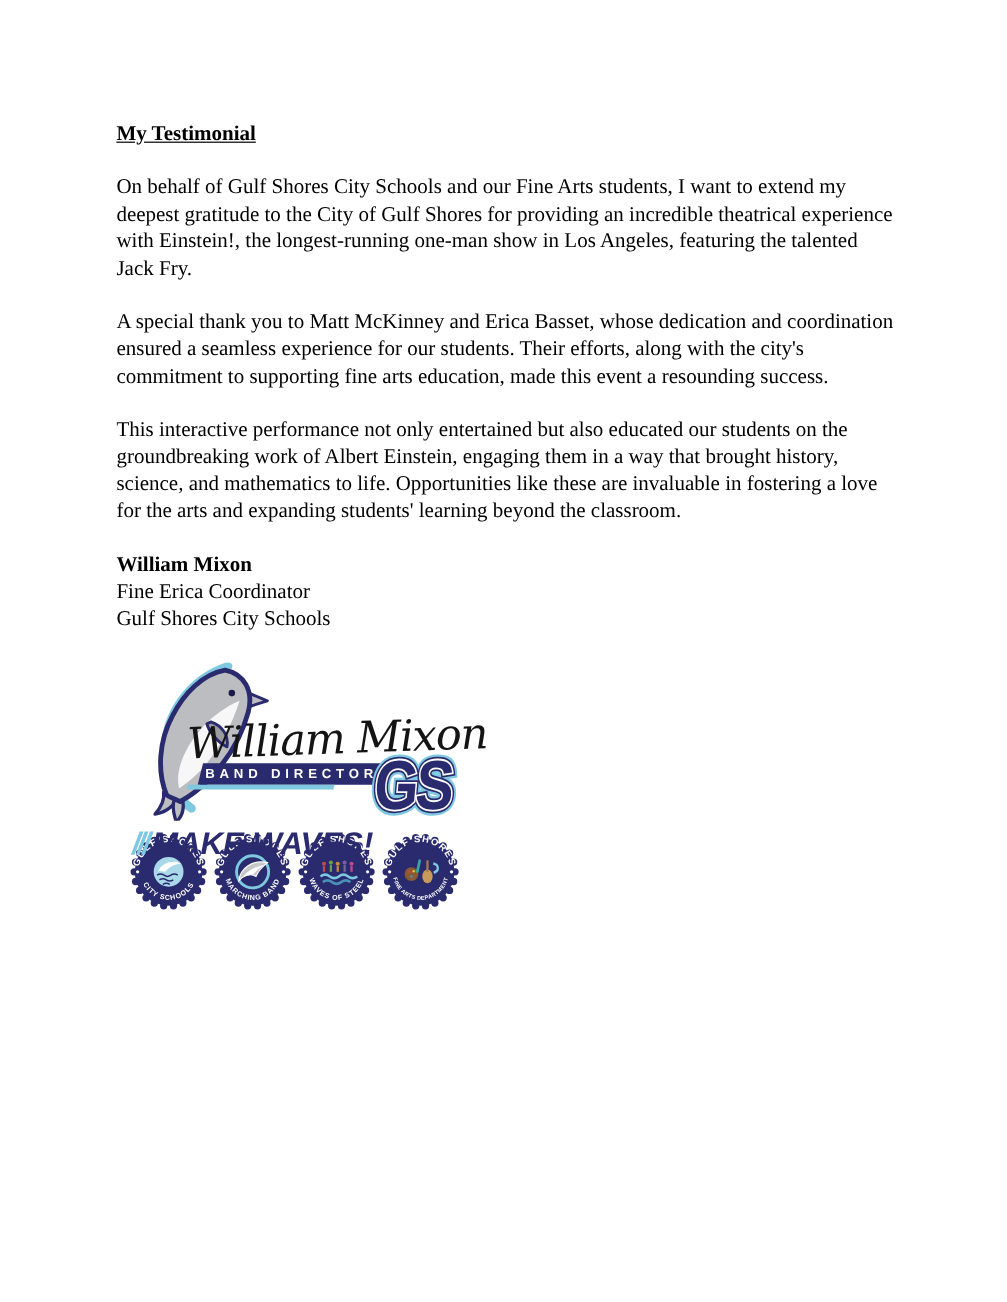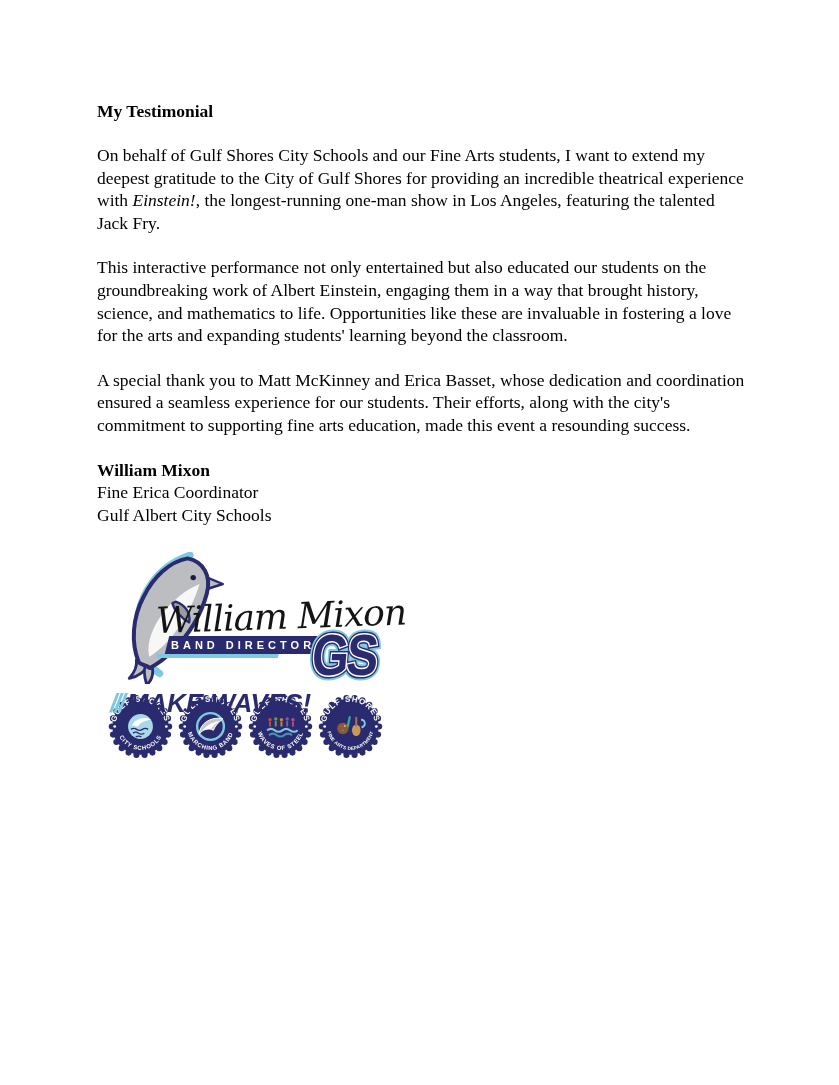--- a/index.html
+++ b/index.html
@@ -1,21 +1,21 @@
 <!DOCTYPE html>
 <html><head>
 <meta charset="utf-8">
 <style>
   html,body{margin:0;padding:0;background:#fff;}
   body{width:839px;height:1085px;overflow:hidden;position:relative;
        font-family:"Liberation Serif",serif;color:#000;}
   .page{position:absolute;left:97px;top:101px;width:652px;}
-  .doc-title{font-weight:bold;font-size:17.5px;margin:0 0 22px 0;}
+  .doc-title{font-weight:bold;font-size:17.5px;margin:0 0 22px 0;text-decoration:underline;}
   p.body-par{font-size:17.5px;line-height:22.6px;margin:0 0 22px 0;}
-  .em{font-style:italic;margin-top:28px;}
+  .em{margin-top:28px;}
   .sig-block{font-size:17.5px;line-height:22.6px;margin:0 0 26px 0;}
   .sig-name{font-weight:bold;}
 
   
   .logo{position:relative;width:300px;height:138px;margin-left:13px;}
   .dolphin-svg{position:absolute;left:0;top:0;width:120px;height:132px;}
   .script-sig{position:absolute;left:46px;top:42px;width:350px;
       font-family:"DejaVu Serif",serif;font-style:italic;font-size:36px;
       color:#141414;transform:rotate(-2deg);letter-spacing:-1px;white-space:nowrap;}
   .banner{position:absolute;left:57px;top:84px;width:152px;height:18px;
@@ -54,29 +54,29 @@
     <path id="arc-bot" d="M 9.5,34 A 24.5,24.5 0 0 0 58.5,34"></path>
   </defs>
 </svg>
 
 <div class="page">
 
   <h1 class="doc-title">My Testimonial</h1>
 
   <p class="body-par"><span>On behalf of Gulf Shores City Schools and our Fine Arts students, I want to extend my deepest gratitude to the City of Gulf Shores for providing an incredible theatrical experience with </span><span class="em">Einstein!</span><span>, the longest-running one-man show in Los Angeles, featuring the talented Jack Fry.</span></p>
 
+  <p class="body-par">A special thank you to Matt McKinney and Erica Basset, whose dedication and coordination ensured a seamless experience for our students. Their efforts, along with the city's commitment to supporting fine arts education, made this event a resounding success.</p>
+
   <p class="body-par">This interactive performance not only entertained but also educated our students on the groundbreaking work of Albert Einstein, engaging them in a way that brought history, science, and mathematics to life. Opportunities like these are invaluable in fostering a love for the arts and expanding students' learning beyond the classroom.</p>
-
-  <p class="body-par">A special thank you to Matt McKinney and Erica Basset, whose dedication and coordination ensured a seamless experience for our students. Their efforts, along with the city's commitment to supporting fine arts education, made this event a resounding success.</p>
 
 
   <div class="sig-block">
     <div class="sig-name">William Mixon</div>
     <div>Fine Erica Coordinator</div>
-    <div>Gulf Albert City Schools</div>
+    <div>Gulf Shores City Schools</div>
   </div>
 
   <div class="logo">
 
     <svg class="dolphin-svg" viewBox="0 0 150 165">
 
       <path d="M100,4 C58,18 34,56 34,96 C34,120 44,140 62,152" fill="none" stroke="#7ec8e0" stroke-width="9" stroke-linecap="round"></path>
 
       <path d="M50,138 C44,150 35,156 24,158 C32,149 34,142 33,135 Z" fill="#bcbdc0" stroke="#2a2a6e" stroke-width="3.5" stroke-linejoin="round"></path>
       <path d="M52,140 C55,151 53,160 46,166 C43,157 42,149 44,143 Z" fill="#bcbdc0" stroke="#2a2a6e" stroke-width="3.5" stroke-linejoin="round"></path>

